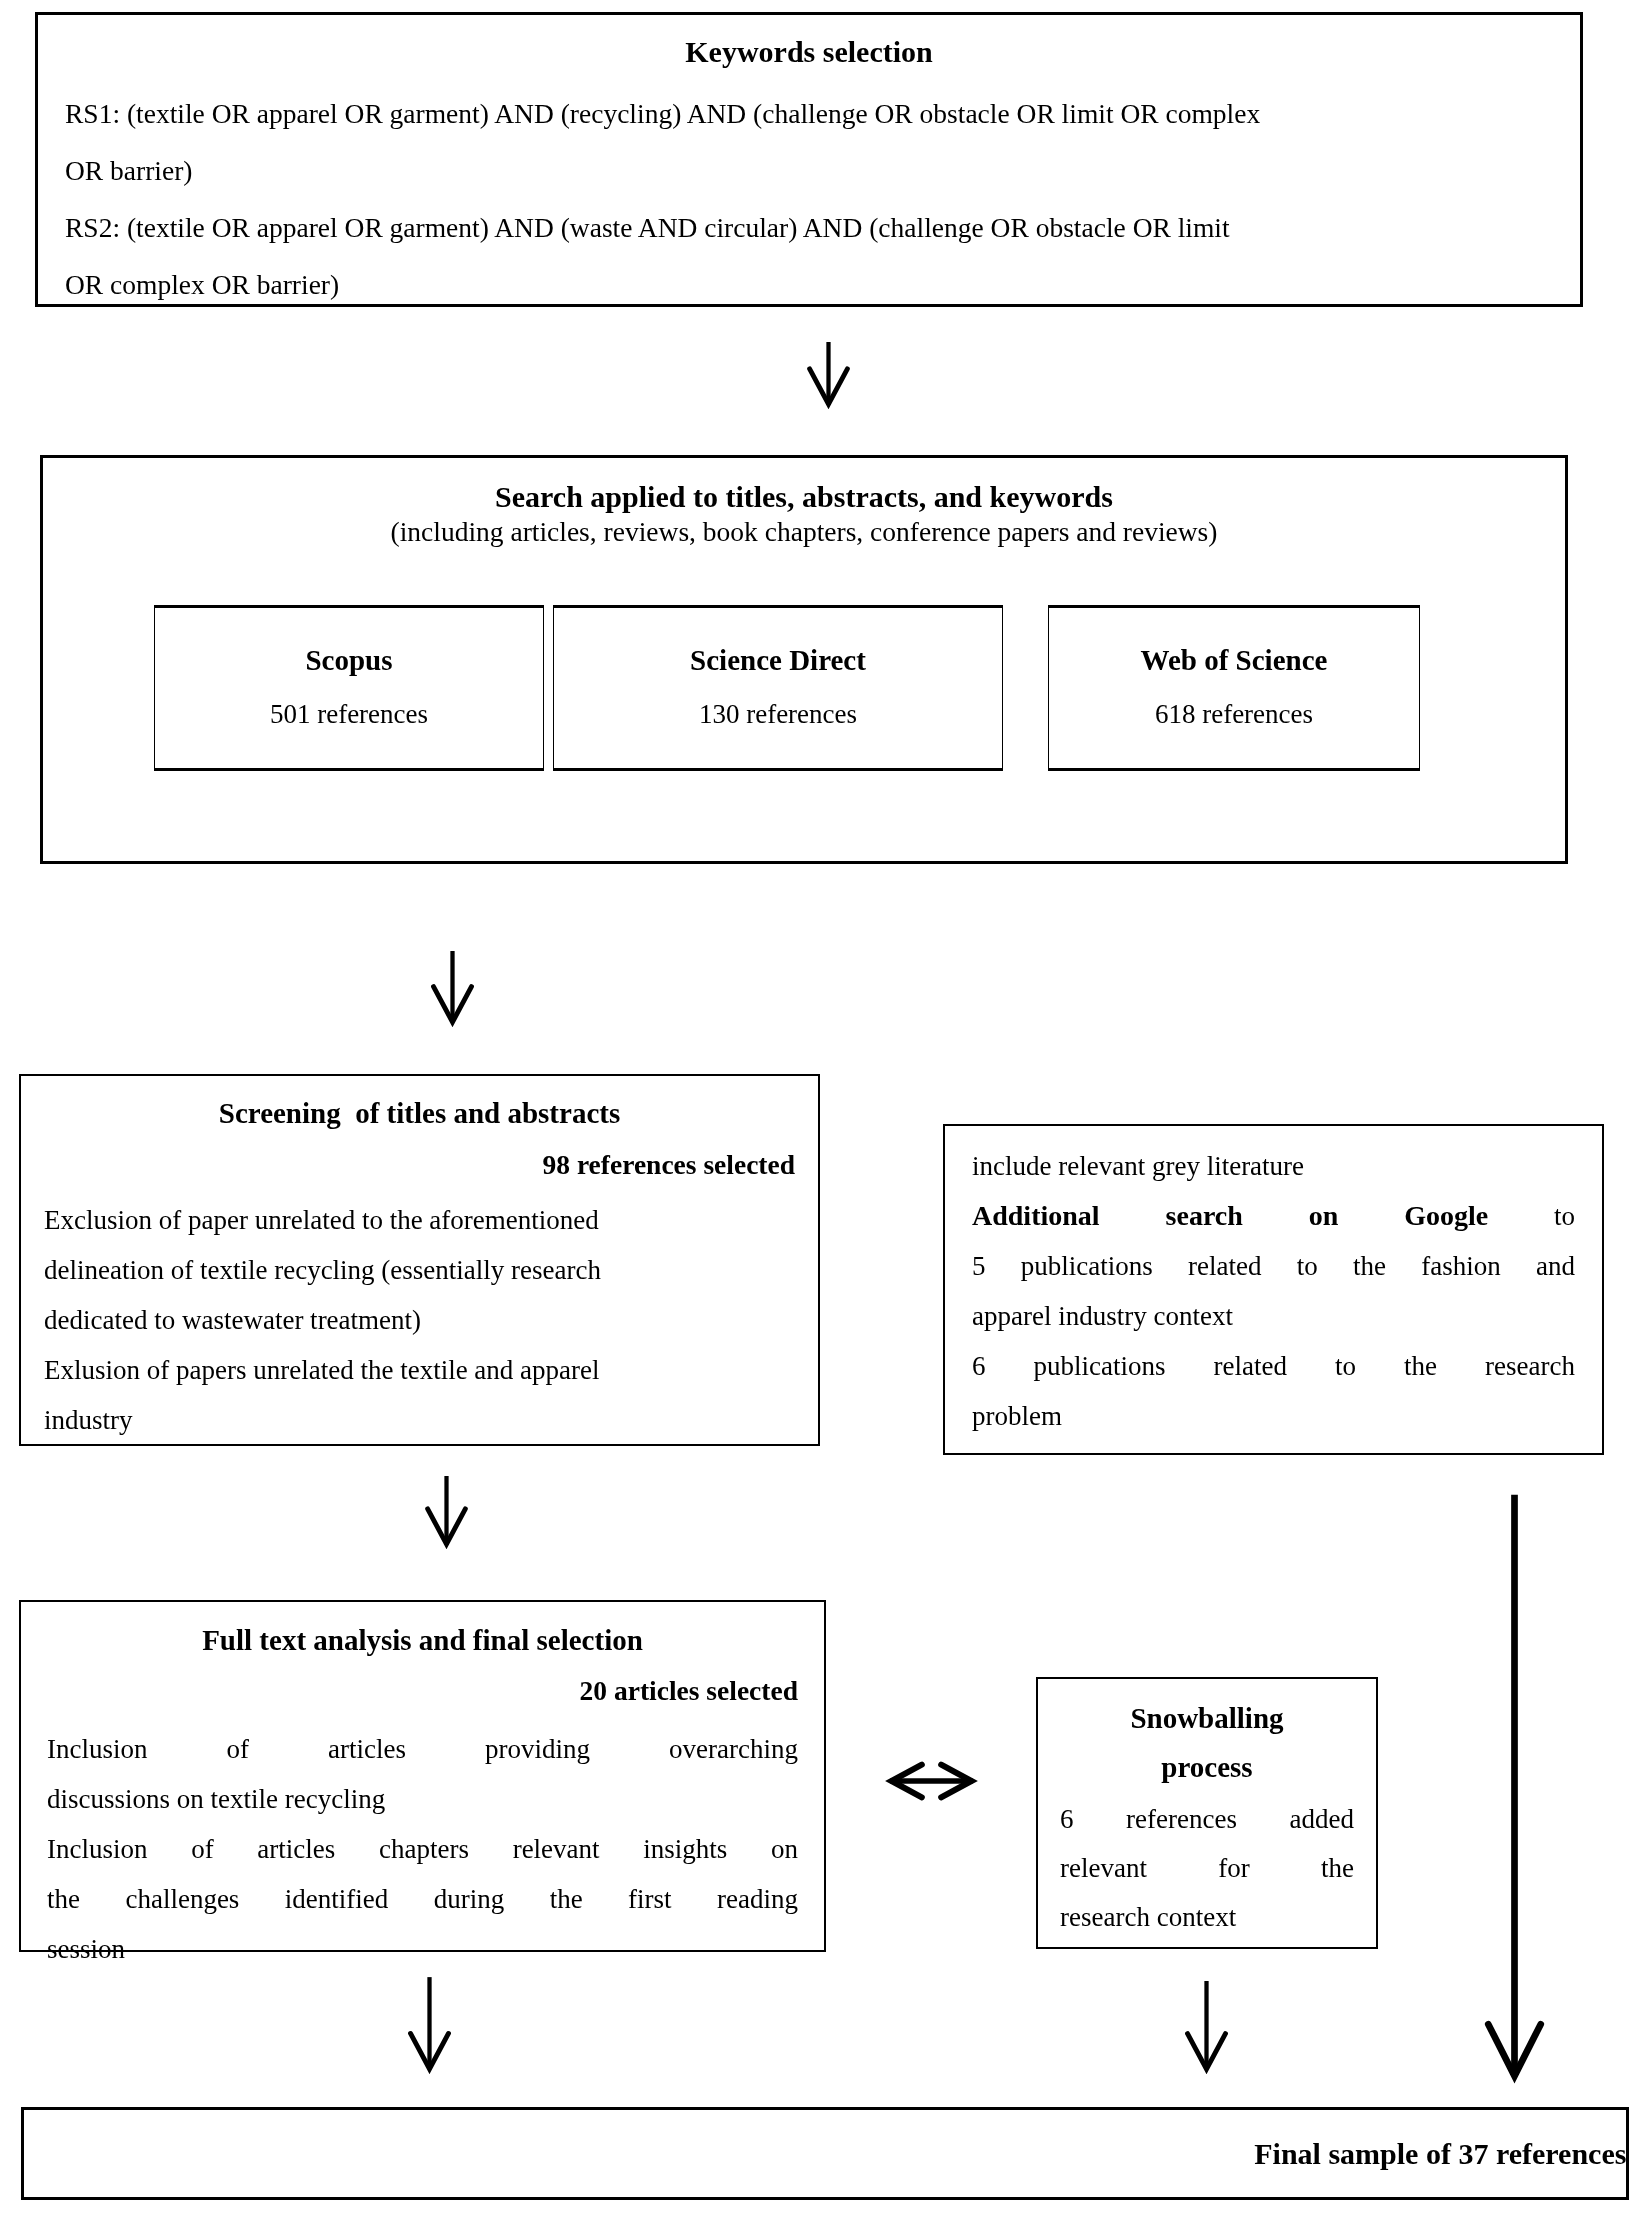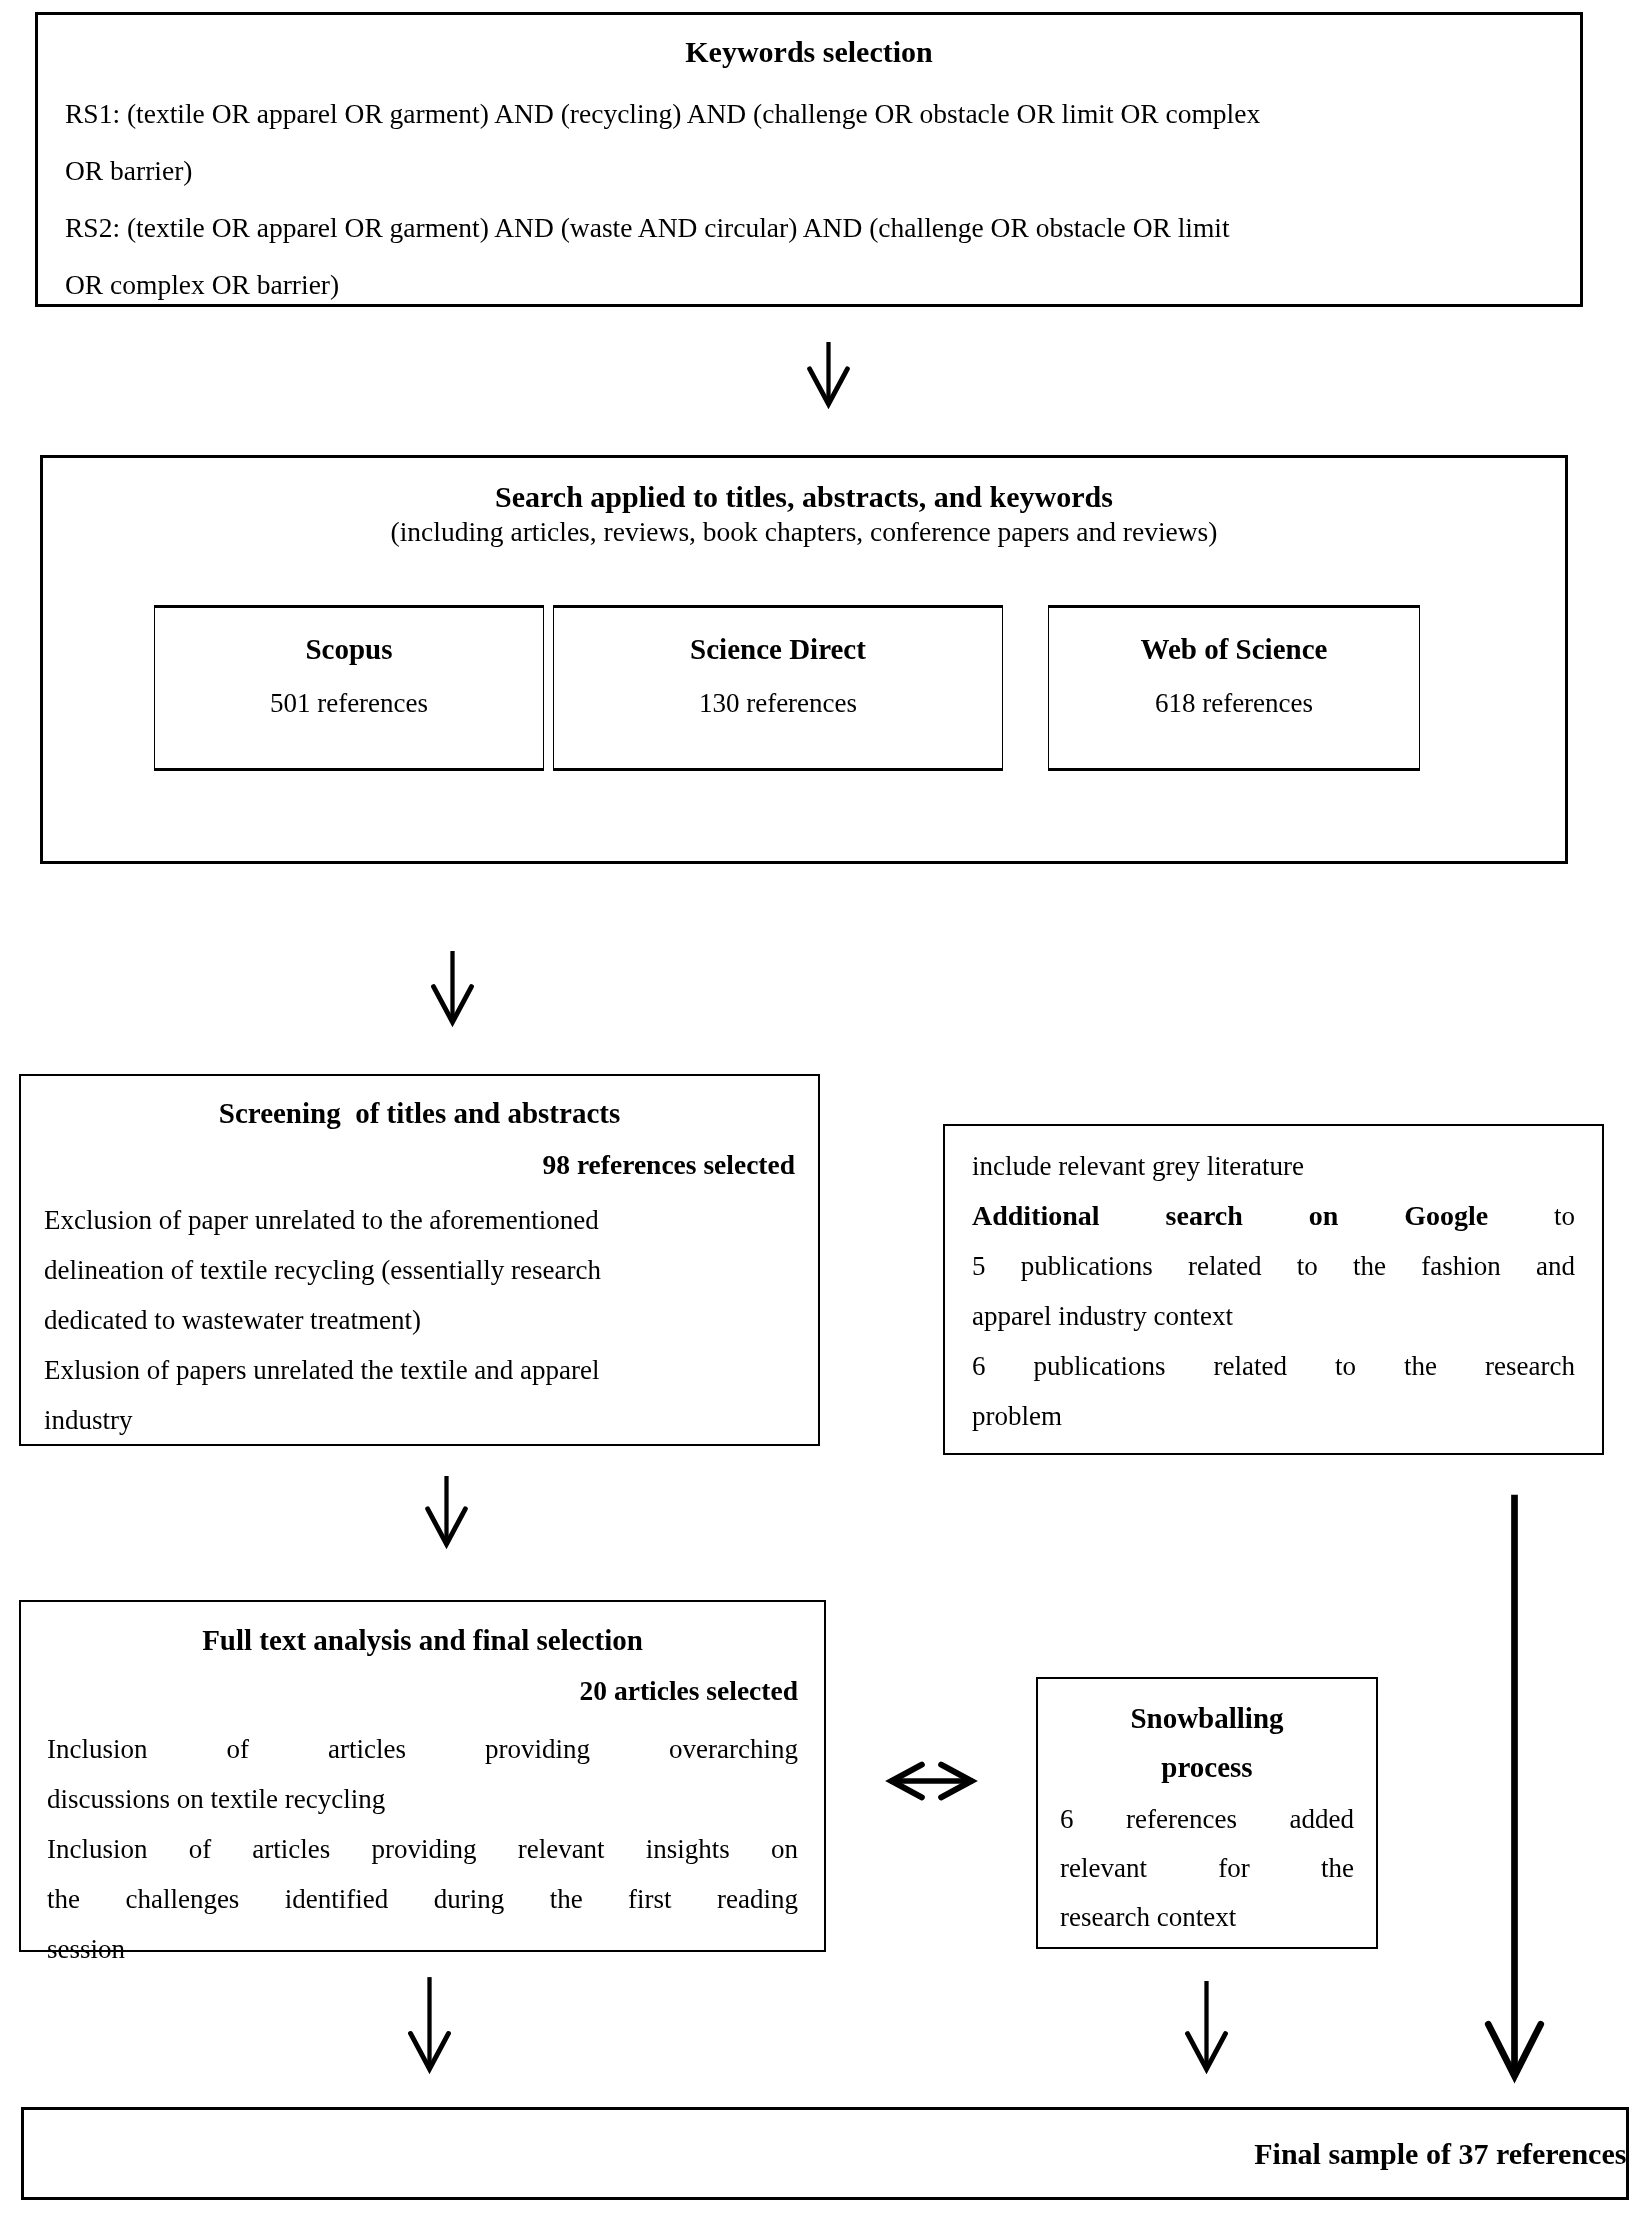--- a/index.html
+++ b/index.html
@@ -34,21 +34,21 @@
   #keywords-box .btitle { font-size: 30px; line-height: 37px; }
   #keywords-box .kbody { margin-top: 14.7px; font-size: 27.5px; line-height: 57px; }
 
   
   #search-box { left: 40px; top: 455px; width: 1528px; height: 409px; padding: 19.6px 24.4px 0 24.4px; }
   #search-box .btitle { font-size: 30px; line-height: 37px; }
   #search-box .ssub { font-size: 27.5px; line-height: 34px; text-align: center; font-weight: normal; }
   .source-box {
     position: absolute; top: 147px; height: 166px;
     background: #ffffff; border: solid #000000; border-width: 3.1px 1.8px;
-    box-sizing: border-box; padding-top: 24px;
+    box-sizing: border-box; padding-top: 35px;
   }
   #source-scopus { left: 111px; width: 390px; }
   #source-sciencedirect { left: 510px; width: 450px; }
   #source-webofscience { left: 1005px; width: 372px; }
   .source-name { font-size: 29px; font-weight: bold; text-align: center; line-height: 34px; }
   .source-count { margin-top: 21px; font-size: 27px; text-align: center; line-height: 32px; }
 
   
   #screening-box { left: 19px; top: 1074px; width: 801px; height: 372px; padding: 12.2px 23px 0 23px; }
   #screening-box .btitle { font-size: 29px; line-height: 51px; }
@@ -161,21 +161,21 @@
       <polyline points="9,54 40,112 71,54" fill="none" stroke="#000" stroke-width="8" stroke-linecap="round"></polyline>
     </svg>
   </div>
 
   <div class="box" id="fulltext-box">
     <div class="btitle">Full text analysis and final selection</div>
     <div class="bsub">20 articles selected</div>
     <div class="fbody">
       <div class="jfull">Inclusion of articles providing overarching</div>
       <div class="bodyline">discussions on textile recycling</div>
-      <div class="jfull">Inclusion of articles providing relevant insights on</div>
+      <div class="jfull">Inclusion of articles chapters relevant insights on</div>
       <div class="jfull">the challenges identified during the first reading</div>
       <div class="bodyline">session</div>
     </div>
   </div>
 
   <div class="arrow" id="arrow-double">
     <svg width="93" height="40" viewBox="0 0 152 66">
       <line x1="8" y1="33" x2="144" y2="33" stroke="#000" stroke-width="9"></line>
       <polyline points="60,6 10,33 60,60" fill="none" stroke="#000" stroke-width="10" stroke-linecap="round"></polyline>
       <polyline points="92,6 142,33 92,60" fill="none" stroke="#000" stroke-width="10" stroke-linecap="round"></polyline>

